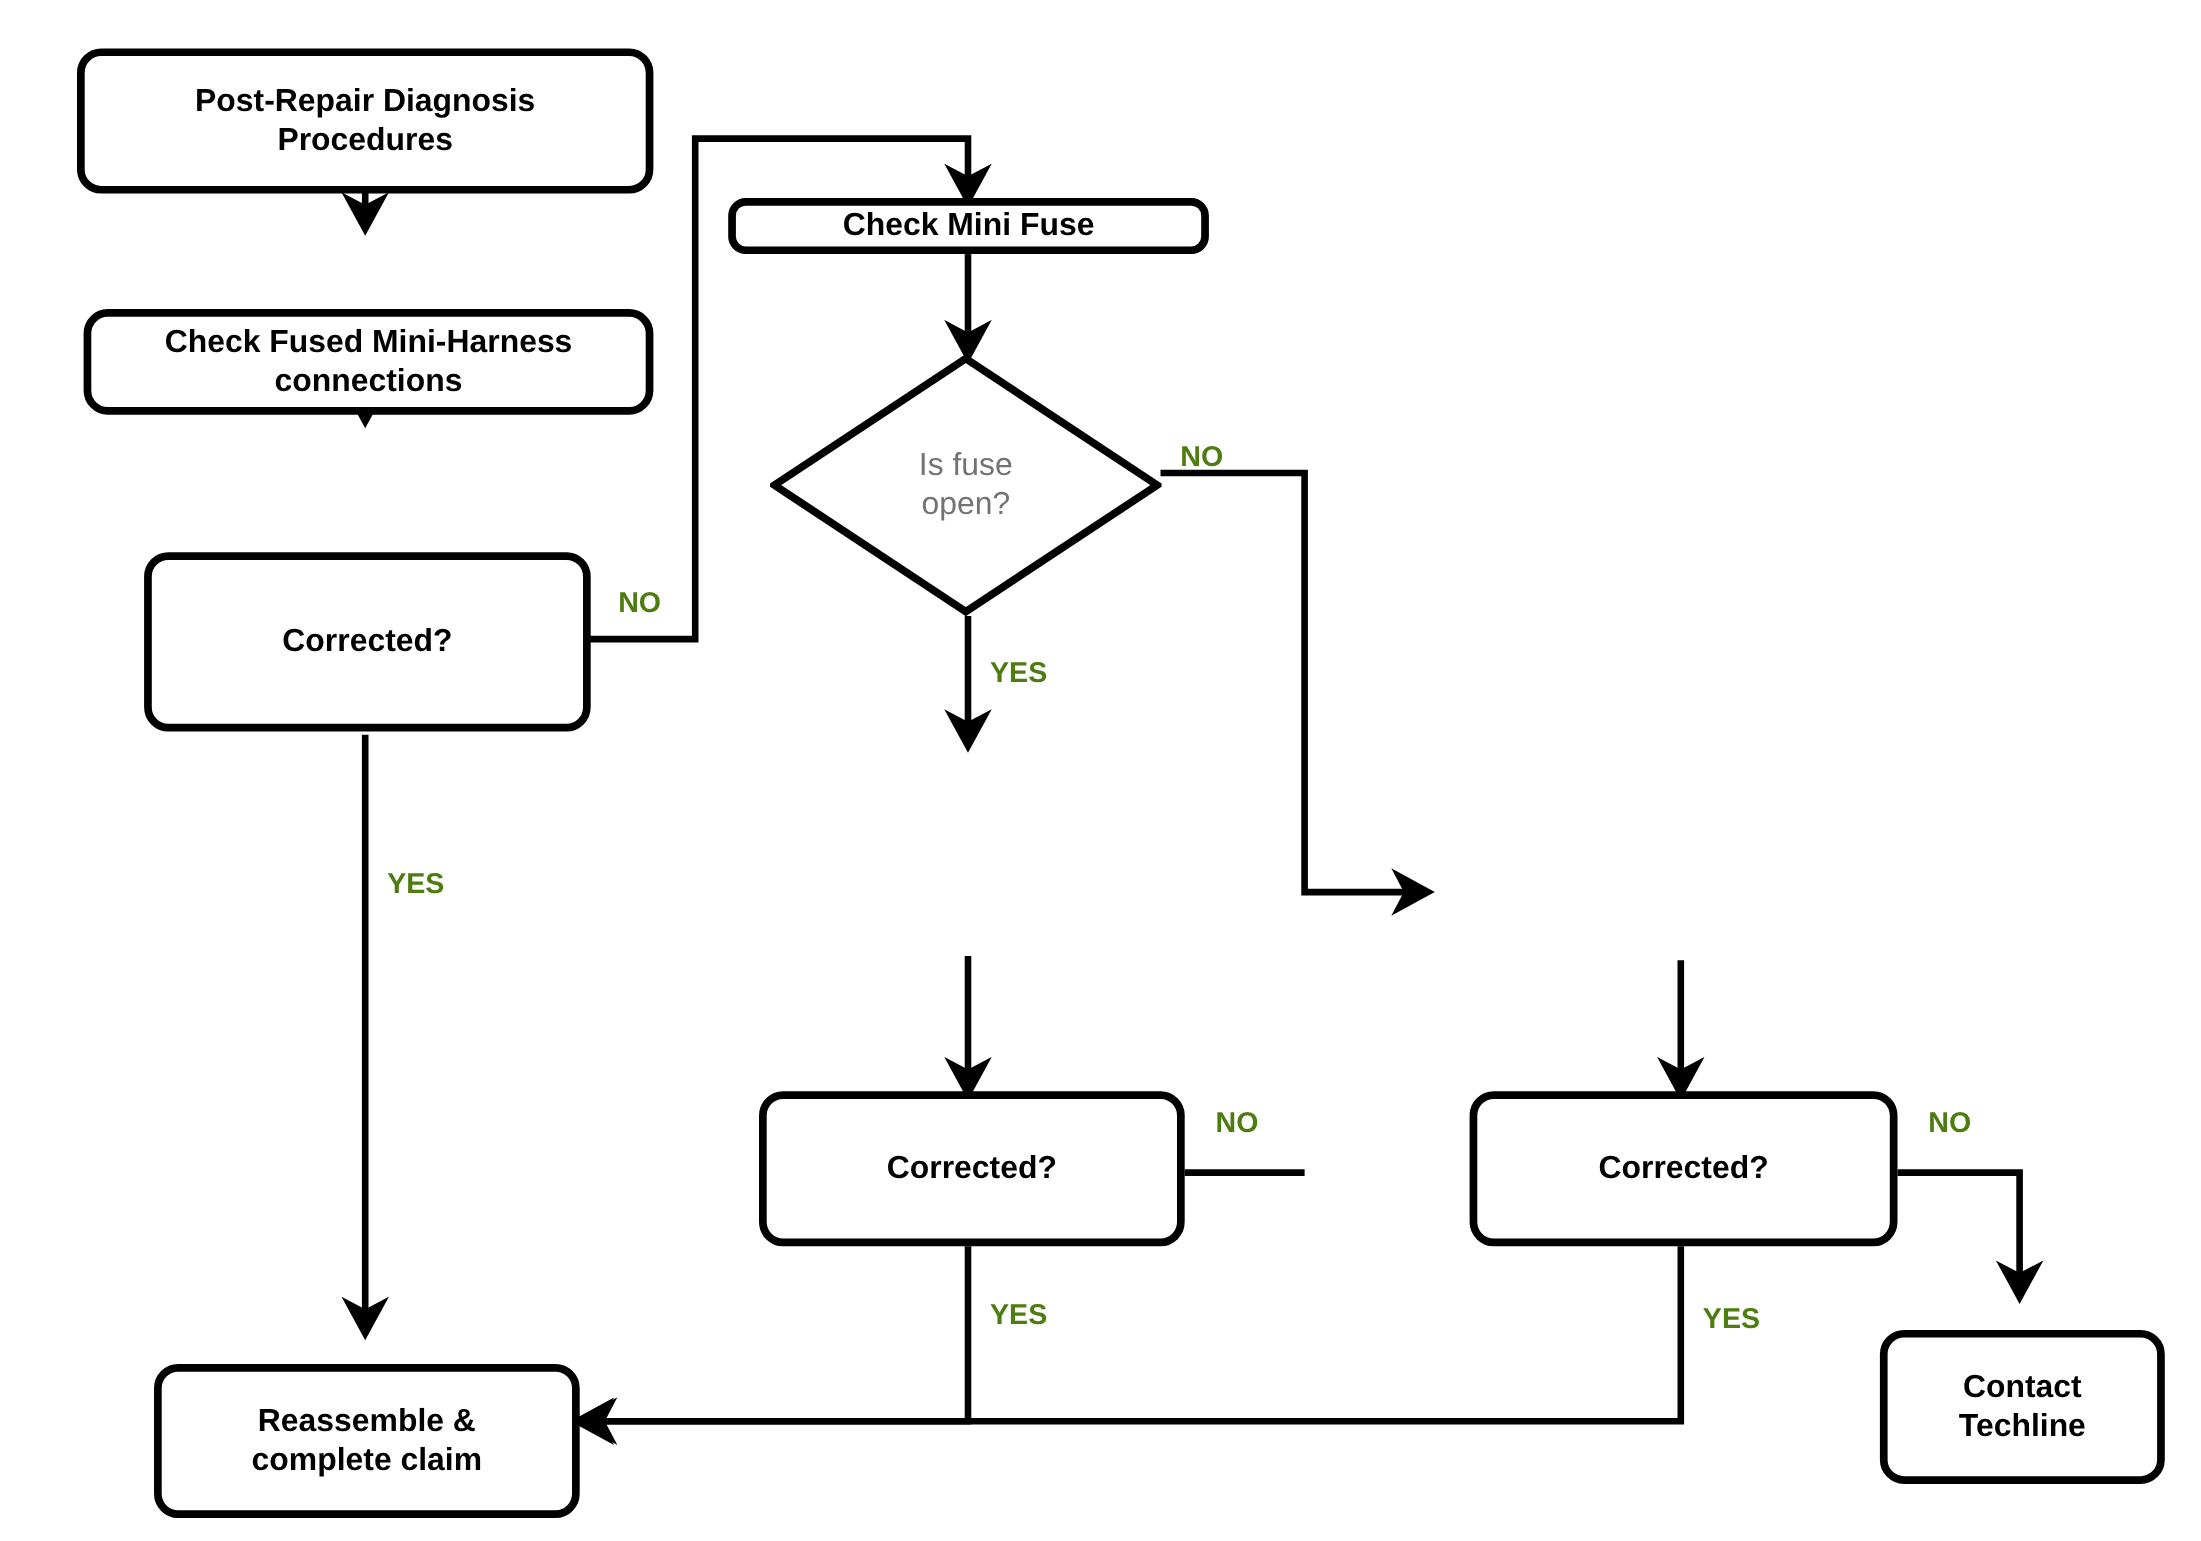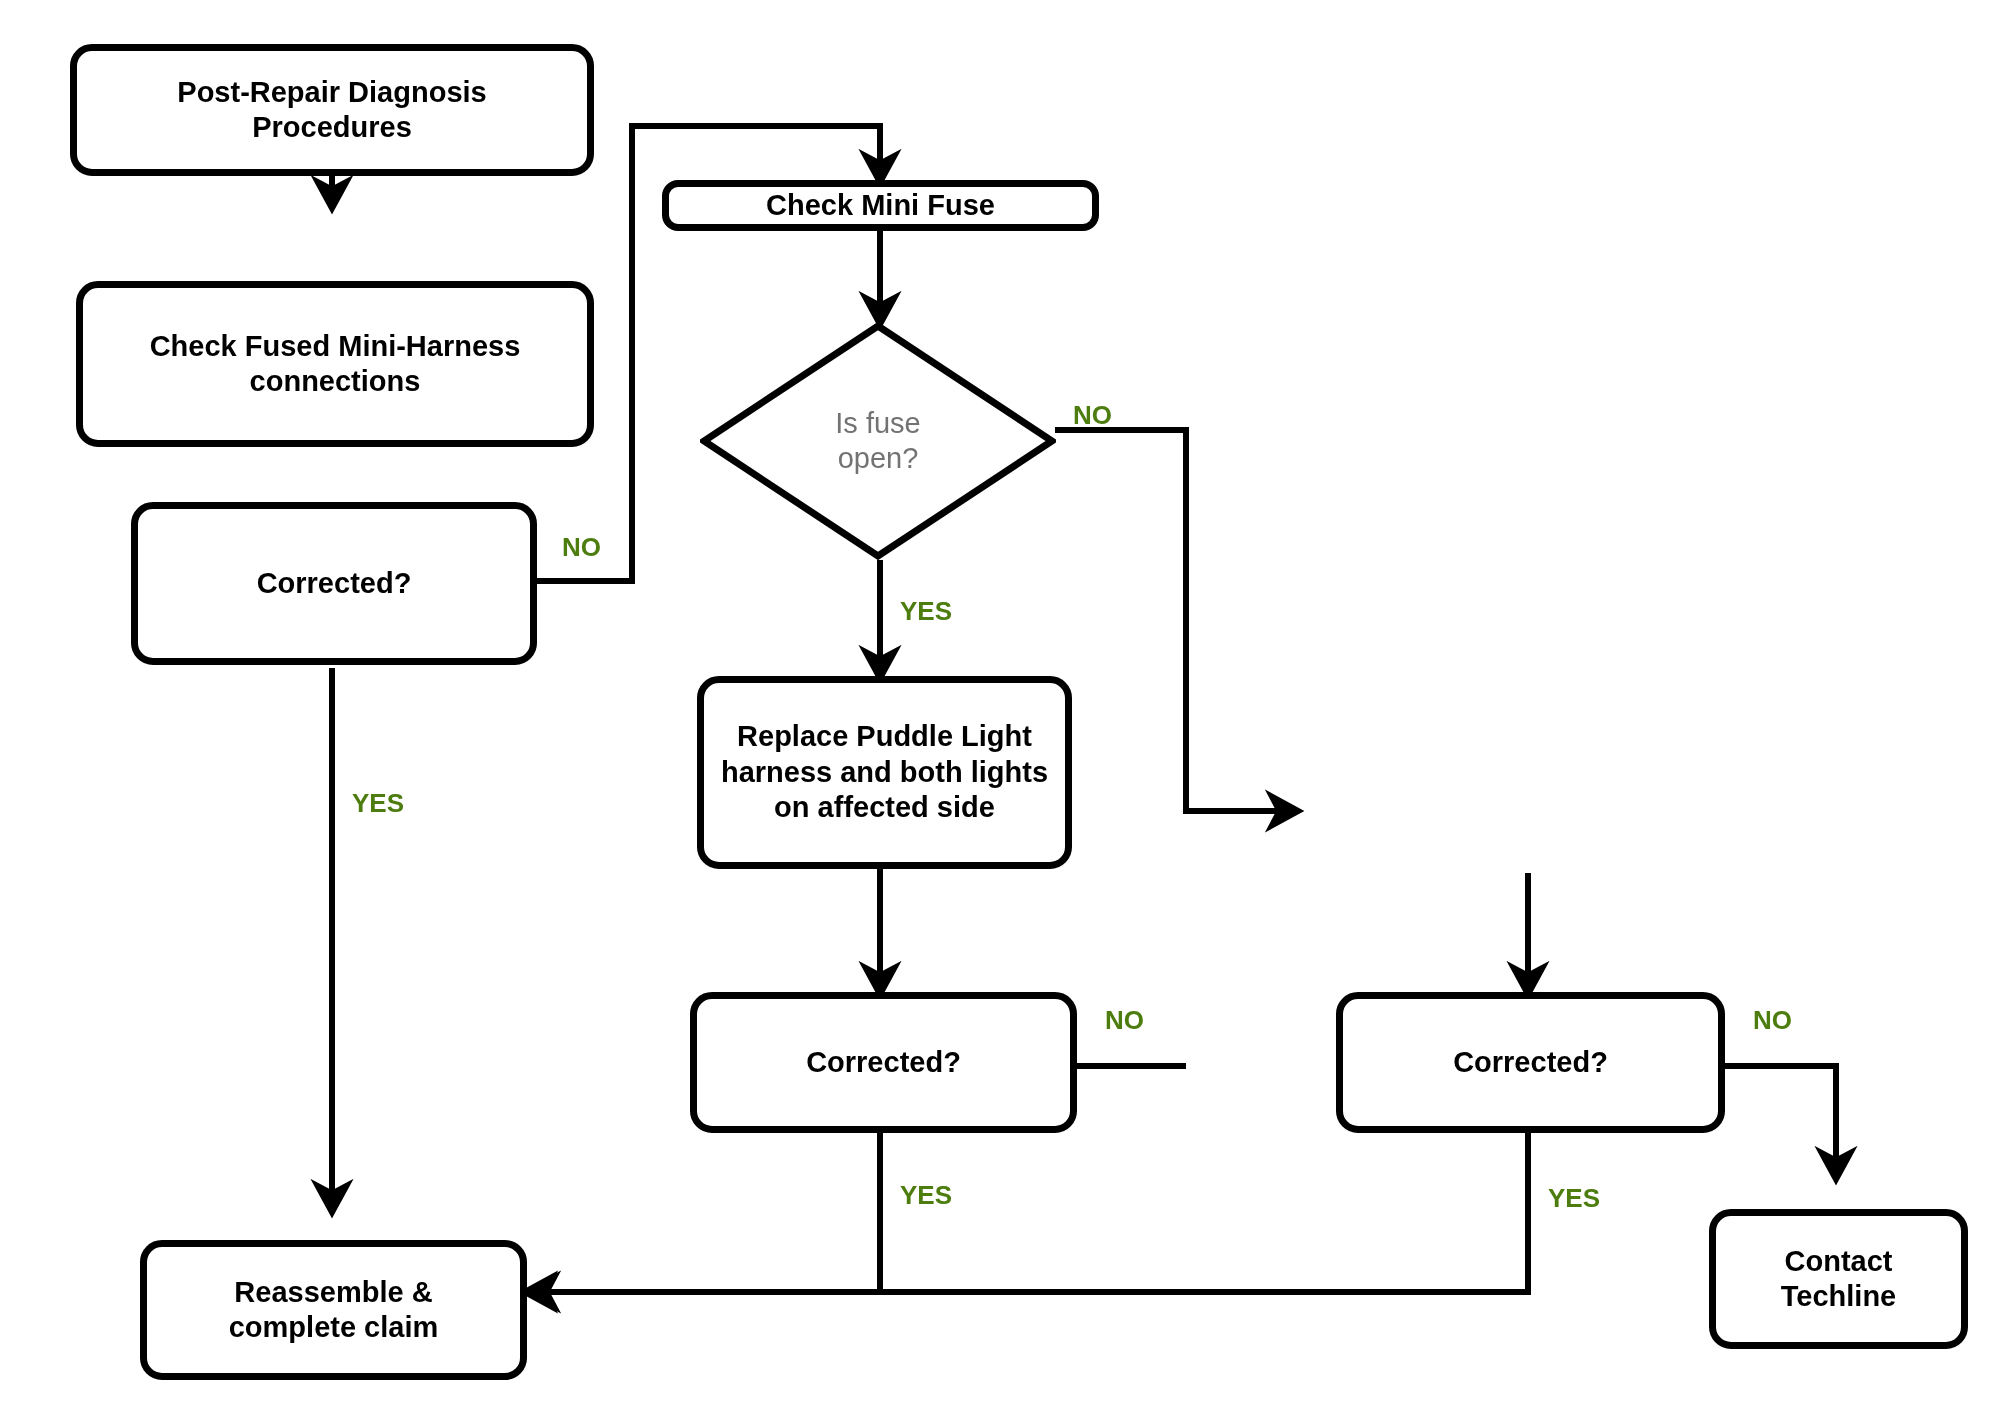--- a/index.html
+++ b/index.html
@@ -116,46 +116,41 @@
       <path d="M 1528,1133 L 1528,1292 L 530,1292" marker-end="url(#arrow)"></path>
 
     </g>
   </svg>
 
   <div class="node box" style="left:70px; top:44px; width:524px; height:132px; font-size:29px;">
     <span class="lbl">Post-Repair Diagnosis
 Procedures</span>
   </div>
 
-  <div class="node box" style="left:76px; top:281px; width:518px; height:166px; font-size:29px;">
+  <div class="node box" style="left:76px; top:281px; width:518px; height:96px; font-size:29px;">
     <span class="lbl">Check Fused Mini-Harness
 connections</span>
   </div>
 
   <div class="node box" style="left:131px; top:502px; width:406px; height:163px; font-size:29px;">
     <span class="lbl">Corrected?</span>
   </div>
 
   <div class="node box thin" style="left:662px; top:180px; width:437px; height:51px; font-size:29px;">
     <span class="lbl">Check Mini Fuse</span>
   </div>
 
   <div class="diamond" style="left:700px; top:322px; width:356px; height:238px;">
     <svg width="356" height="238" viewBox="0 0 356 238" xmlns="http://www.w3.org/2000/svg">
       <polygon points="178,4 352,119 178,234 4,119" fill="#ffffff" stroke="#000000" stroke-width="7" stroke-linejoin="miter"></polygon>
     </svg>
     <div class="dlabel" style="font-size:29px;">Is fuse
 open?</div>
   </div>
 
-  <div class="node box" style="left:697px; top:676px; width:375px; height:193px; font-size:29px;">
-    <span class="lbl">Replace Puddle Light
-harness and both lights
-on affected side</span>
-  </div>
 
   <div class="node box" style="left:690px; top:992px; width:387px; height:141px; font-size:29px;">
     <span class="lbl">Corrected?</span>
   </div>
 
 
   <div class="node box" style="left:1336px; top:992px; width:389px; height:141px; font-size:29px;">
     <span class="lbl">Corrected?</span>
   </div>
 

